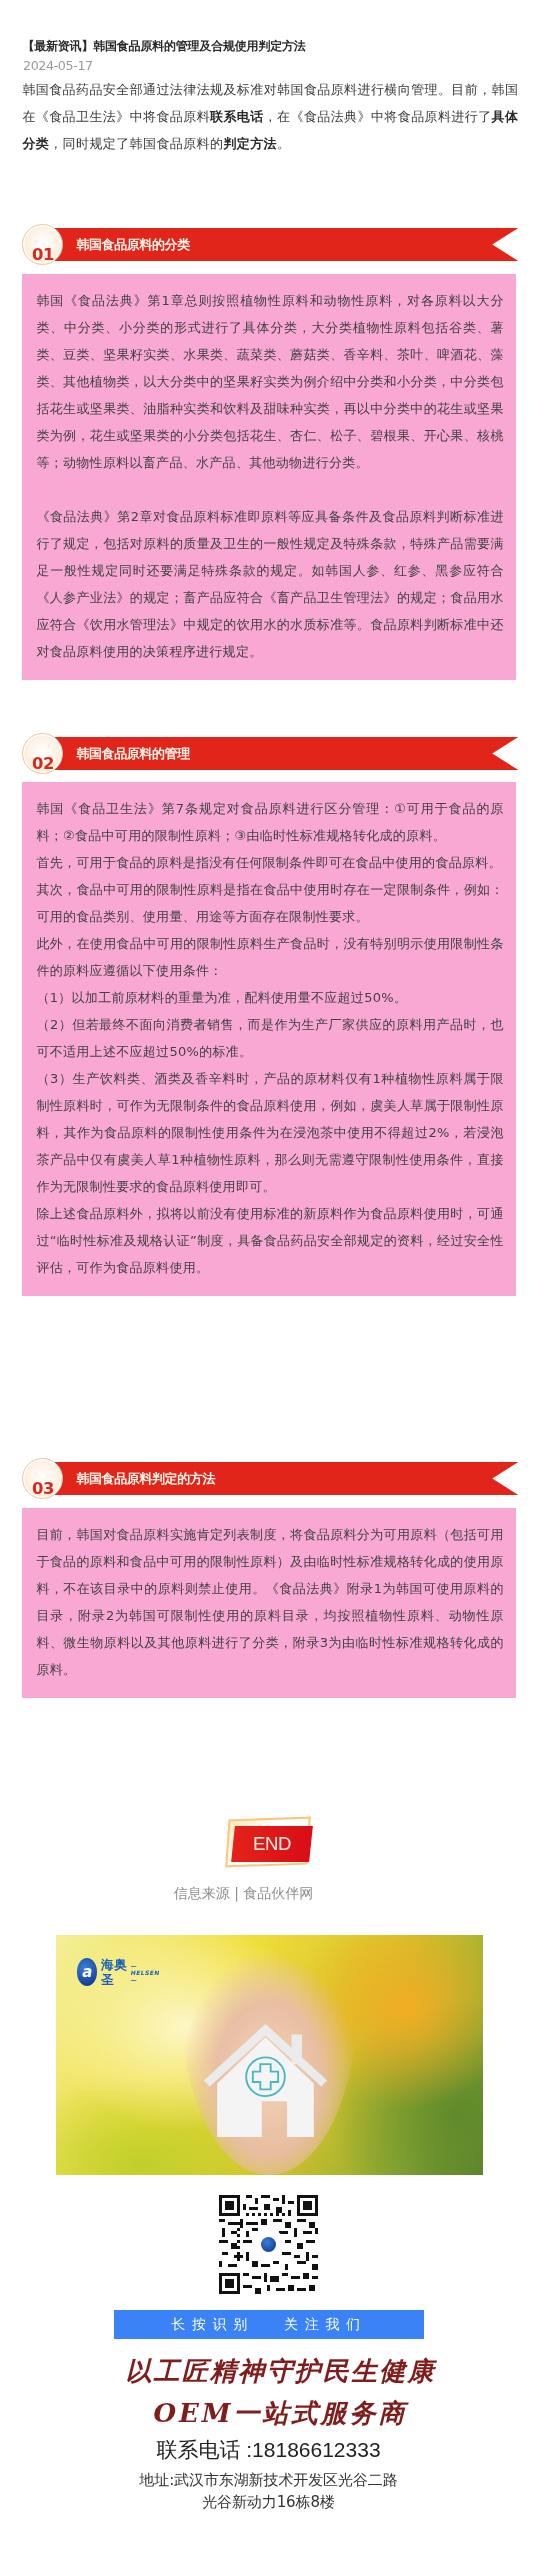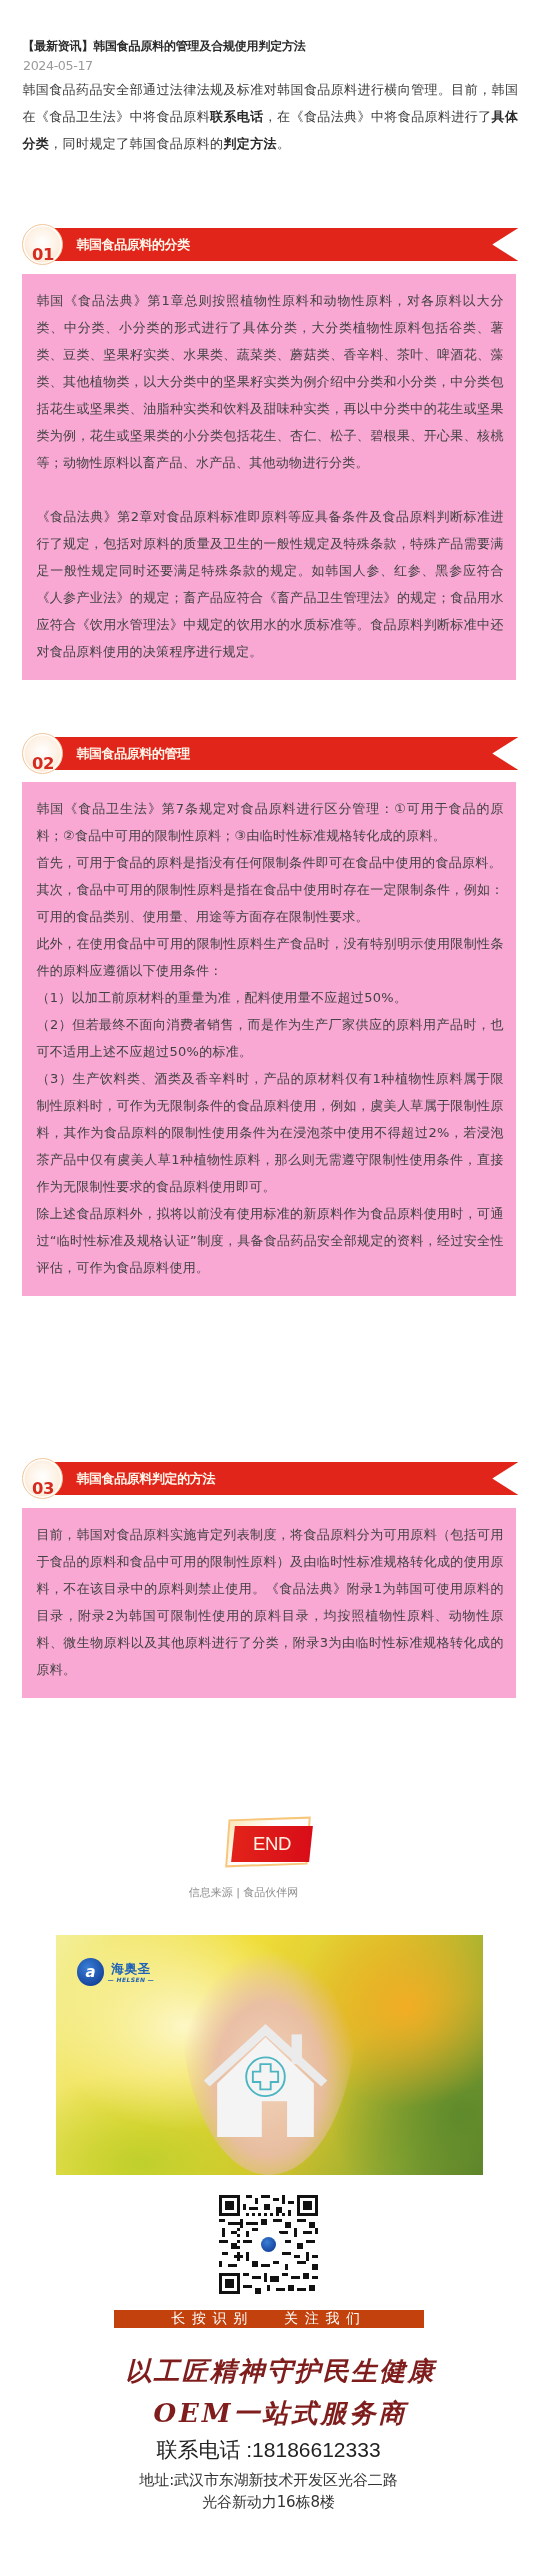--- a/index.html
+++ b/index.html
@@ -77,21 +77,21 @@
     background: linear-gradient(90deg, #e2231a, #d90d18);
     transform: skewX(-6deg);
     display: flex; align-items: center; justify-content: center;
   }
   .end-text {
     color: #fff2e2; font-size: 18.6px; font-family: "Liberation Sans", sans-serif;
     letter-spacing: -0.4px; transform: skewX(6deg);
   }
   .source-line {
     position: absolute; left: 0; width: 487px; top: 1885px;
-    text-align: center; font-size: 11px; color: #8c8c8c;
+    text-align: center; font-size: 14px; color: #8c8c8c;
   }
 
   .promo-image {
     position: absolute; left: 56px; top: 1935px; width: 427px; height: 240px;
     overflow: hidden;
     background:
       radial-gradient(ellipse 194px 149px at 30% 38%, #fdf7c6 0%, rgba(253,247,198,0) 70%),
       radial-gradient(ellipse 149px 134px at 82% 30%, #f2ad24 0%, rgba(242,173,36,0) 75%),
       radial-gradient(ellipse 164px 149px at 95% 75%, #5f8a2b 0%, rgba(95,138,43,0) 80%),
       radial-gradient(ellipse 194px 112px at 20% 95%, #bfcf2c 0%, rgba(191,207,44,0) 80%),
@@ -109,40 +109,40 @@
   .logo {
     position: absolute; left: 21px; top: 22.4px; width: 89px; height: 30px;
     display: flex; align-items: center;
   }
   .logo-mark {
     width: 27px; height: 28px; border-radius: 50%;
     background: radial-gradient(circle at 40% 35%, #3a7fd6, #123f9a 80%);
     color: #fff; font-size: 15px; font-style: italic; font-weight: bold;
     display: flex; align-items: center; justify-content: center;
   }
-  .logo-text { margin-left: 3.7px; display: flex; flex-direction: column; align-items: center; }
+  .logo-text { margin-left: 3.7px; display: flex; flex-direction: row; align-items: center; }
   .logo-cn { color: #1d62b8; font-size: 12.7px; font-weight: bold; line-height: 15px; letter-spacing: 0.4px; }
   .logo-en { color: #1d62b8; font-size: 6px; font-weight: bold; font-style: italic; letter-spacing: 0.4px; }
 
   .qr {
     position: absolute; left: 219px; top: 2195px; width: 99px; height: 99px;
     background: #fff;
   }
   .qr-center {
     position: absolute; left: 37px; top: 37px; width: 25px; height: 25px;
     background: #fff; border-radius: 4.5px;
     display: flex; align-items: center; justify-content: center;
   }
   .qr-center span {
     width: 15px; height: 15px; border-radius: 50%;
     background: radial-gradient(circle at 40% 35%, #3a7fd6, #123f9a 80%);
   }
   .follow-bar {
-    position: absolute; left: 114px; top: 2310px; width: 310px; height: 18px;
-    background: #c2410c;
+    position: absolute; left: 114px; top: 2310px; width: 310px; height: 29px;
+    background: #3b82f6;
     display: flex; align-items: center; justify-content: center;
     color: #ffffff; font-size: 14px; letter-spacing: 6.7px;
   }
   .follow-bar .spacer { display: inline-block; width: 30px; }
 
   .slogan {
     position: absolute; left: 12px; width: 537px; text-align: center;
     color: #7f1d1d; font-family: "DejaVu Serif", "Liberation Serif", serif;
     font-weight: bold; font-style: italic; font-size: 26px; letter-spacing: 2.2px;
   }

